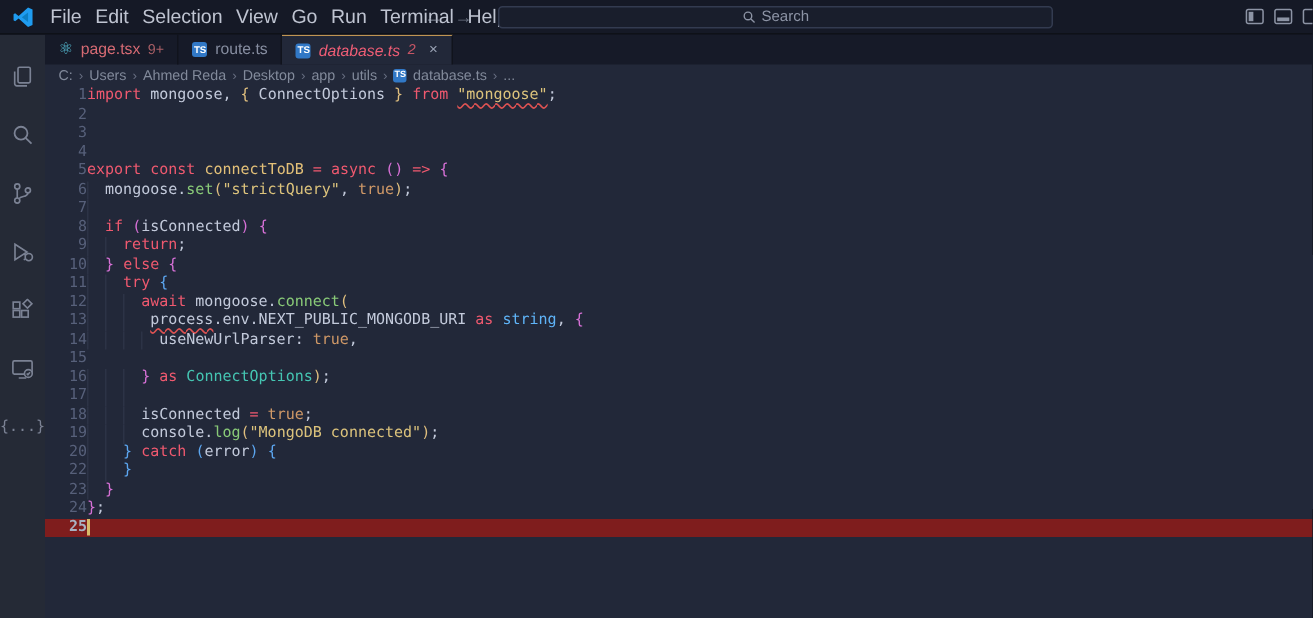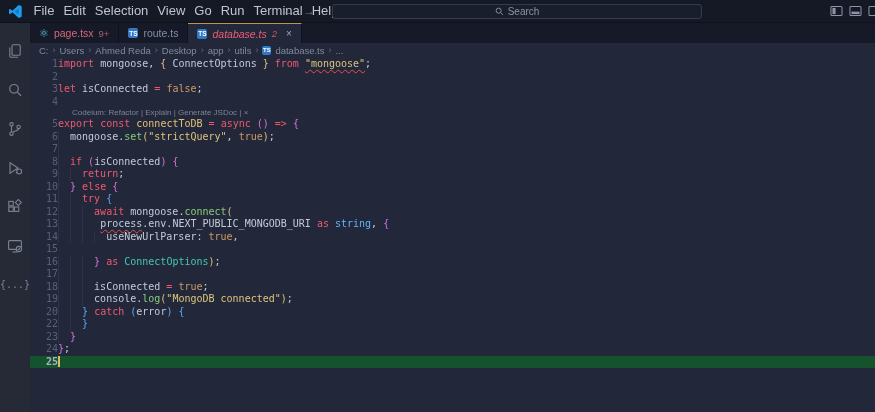--- a/index.html
+++ b/index.html
@@ -37,21 +37,21 @@
   .react-icon{color:#58c4dc;font-size:11px;line-height:10px;}
 
   
   .breadcrumb{height:14px;display:flex;align-items:center;gap:4px;padding-left:9px;font-size:9.5px;color:#828a9b;flex:none;}
   .bc-sep{color:#666d80;font-size:9px;}
   .bc-ts{width:9px;height:9px;border-radius:2px;background:#3178c6;color:#fff;font-size:6px;font-weight:bold;display:flex;align-items:center;justify-content:center;}
 
   
   .editor{flex:1;padding-top:1px;font-family:"DejaVu Sans Mono","Liberation Mono",monospace;font-size:10px;position:relative;}
   .cl{display:flex;height:12.5px;line-height:12.5px;}
-  .cl.cur{background:#14532d;font-weight:bold;}
+  .cl.cur{background:#7f1d1d;font-weight:bold;}
   .ln{width:28px;text-align:right;color:#57607a;flex:none;}
   .cl.cur .ln{color:#a8b1c2;}
   .cc{white-space:pre;}
   .ig{display:inline-block;width:2ch;height:12.5px;border-left:1px solid #2c3346;box-sizing:border-box;vertical-align:top;}
   .lens{height:10px;line-height:10px;padding-left:42px;font-size:8px;color:#7c8496;font-family:"Liberation Sans",sans-serif;}
   .caret{display:inline-block;width:2px;height:11px;margin-bottom:-2px;background:#d7ba6a;}
 
   .t-kw{color:#ef596f}
   .t-fg{color:#c3cadb}
   .t-fn{color:#89ca78}
@@ -205,27 +205,25 @@
         <div class="cl">
           <div class="ln">1</div>
           <div class="cc"><span class="t-kw">import</span><span class="t-fg"> mongoose, </span><span class="t-b1">{</span><span class="t-fg"> ConnectOptions </span><span class="t-b1">}</span><span class="t-kw"> from </span><span class="t-se">"mongoose"</span><span class="t-fg">;</span></div>
         </div>
         <div class="cl">
           <div class="ln">2</div>
           <div class="cc"></div>
         </div>
         <div class="cl">
           <div class="ln">3</div>
-          <div class="cc"><span class="t-kw">let</span><span class="t-fg"> isConnected </span><span class="t-kw">=</span><span class="t-fg"> </span><span class="t-bo">false</span><span class="t-fg">;</span></div>
         </div>
         <div class="cl">
           <div class="ln">4</div>
           <div class="cc"></div>
         </div>
-        <div class="lens">Codeium: Refactor | Explain | Generate JSDoc | ×</div>
         <div class="cl">
           <div class="ln">5</div>
           <div class="cc"><span class="t-kw">export</span><span class="t-fg"> </span><span class="t-kw">const</span><span class="t-fg"> </span><span class="t-fname">connectToDB</span><span class="t-fg"> </span><span class="t-kw">=</span><span class="t-fg"> </span><span class="t-kw">async</span><span class="t-fg"> </span><span class="t-b2">()</span><span class="t-fg"> </span><span class="t-kw">=&gt;</span><span class="t-fg"> </span><span class="t-b2">{</span></div>
         </div>
         <div class="cl">
           <div class="ln">6</div>
           <div class="cc"><span class="ig"></span><span class="t-fg">mongoose.</span><span class="t-fn">set</span><span class="t-b1">(</span><span class="t-st">"strictQuery"</span><span class="t-fg">, </span><span class="t-bo">true</span><span class="t-b1">)</span><span class="t-fg">;</span></div>
         </div>
         <div class="cl">
           <div class="ln">7</div>

